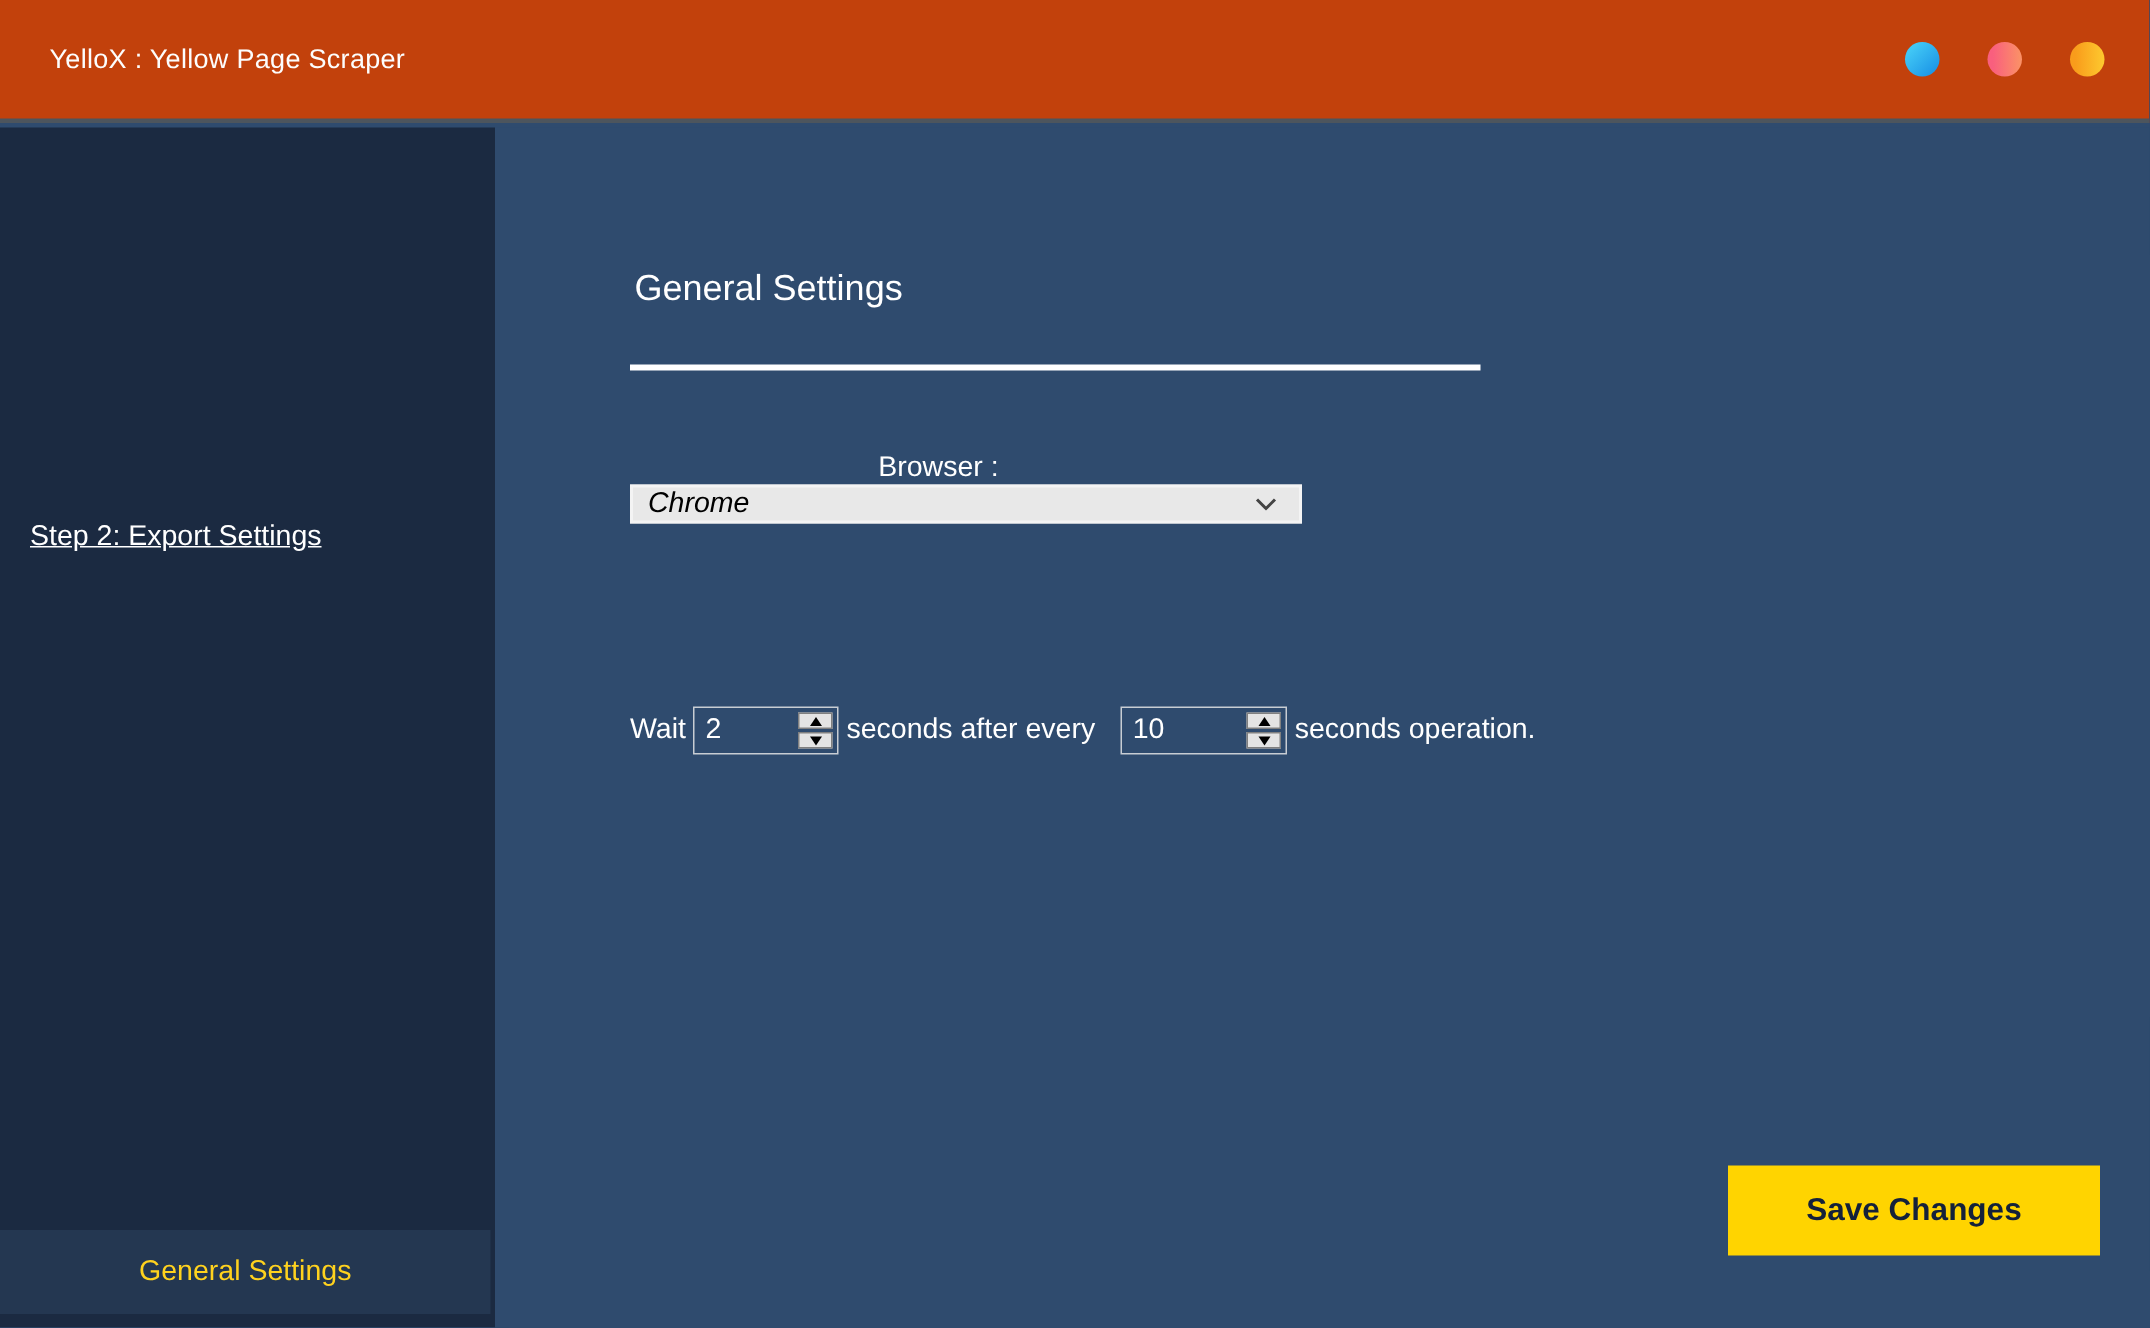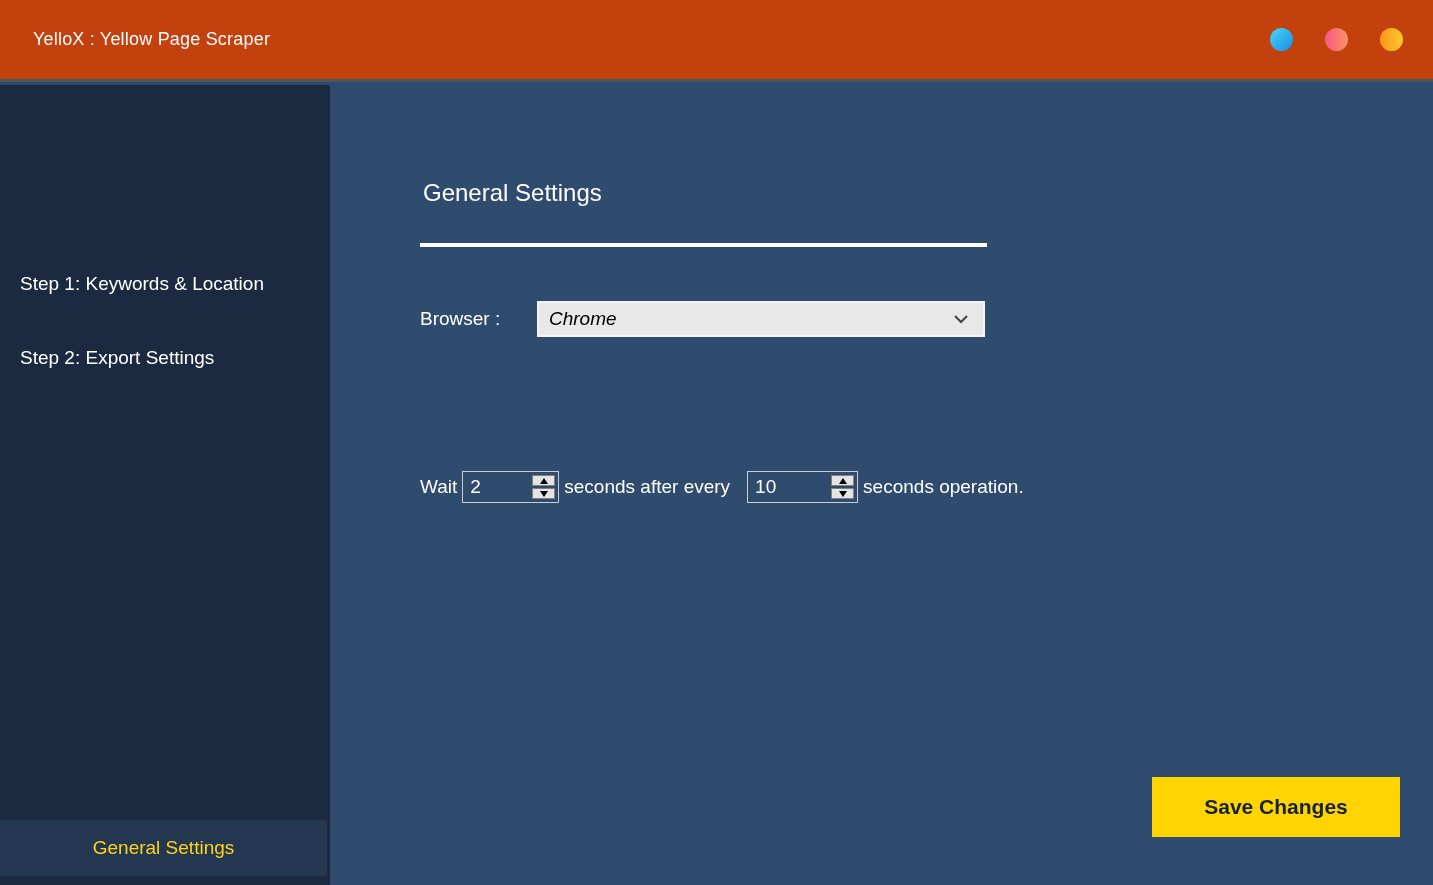--- a/index.html
+++ b/index.html
@@ -27,35 +27,35 @@
   
   .sidebar {
     position:absolute; top:85px; left:0; width:330px; bottom:0;
     background:#1b2a41;
   }
   .side-item {
     position:absolute; left:0; width:100%; padding-left:20px;
     font-size:19px; color:#ffffff; cursor:pointer; white-space:nowrap;
   }
   .side-item.s1 { top:188px; }
-  .side-item.s2 { top:262px; }
+  .side-item.s2 { top:262px;text-decoration:underline; }
   .side-item.s3 { top:336px; }
   .side-active {
     position:absolute; left:0; bottom:9px; width:327px; height:56px;
     background:#243751; color:#ffd21e; font-size:19px;
     display:flex; align-items:center; justify-content:center; cursor:pointer;
   }
 
   
   .main { position:absolute; top:85px; left:330px; right:0; bottom:0; background:#2f4b6e; }
   .main-heading { position:absolute; top:94px; left:93px; font-size:24px; font-weight:400; color:#ffffff; }
   .heading-rule { position:absolute; top:158px; left:90px; width:567px; height:4px; background:#ffffff; }
 
   .form-row { position:absolute; display:flex; align-items:center; font-size:19px; color:#ffffff; }
-  .row-browser { top:216px; left:90px; height:36px; }
+  .row-browser { top:216px; left:90px; height:36px;flex-direction:column; }
   .row-wait-between { top:306px; left:88px; height:34px; }
   .row-wait-every { top:386px; left:90px; height:32px; gap:5px; }
 
   .label-browser { width:117px; white-space:nowrap; }
   .label-wait-between { width:419px; white-space:nowrap; }
   .inline-text { white-space:nowrap; }
 
   
   .combobox {
     width:448px; height:36px; background:#e8e8e8; border:2px solid #f4f4f4;
@@ -101,21 +101,20 @@
 <div class="titlebar">
   <div class="titlebar-title">YelloX : Yellow Page Scraper</div>
   <div class="window-controls">
     <div class="win-circle blue"></div>
     <div class="win-circle pink"></div>
     <div class="win-circle orange"></div>
   </div>
 </div>
 
 <div class="sidebar">
-  <div class="side-item s1">Step 1: Keywords &amp; Location</div>
   <div class="side-item s2">Step 2: Export Settings</div>
   <div class="side-active">General Settings</div>
 </div>
 
 <div class="main">
 
   <div class="main-heading">General Settings</div>
   <div class="heading-rule"></div>
 
   <div class="form-row row-browser">

